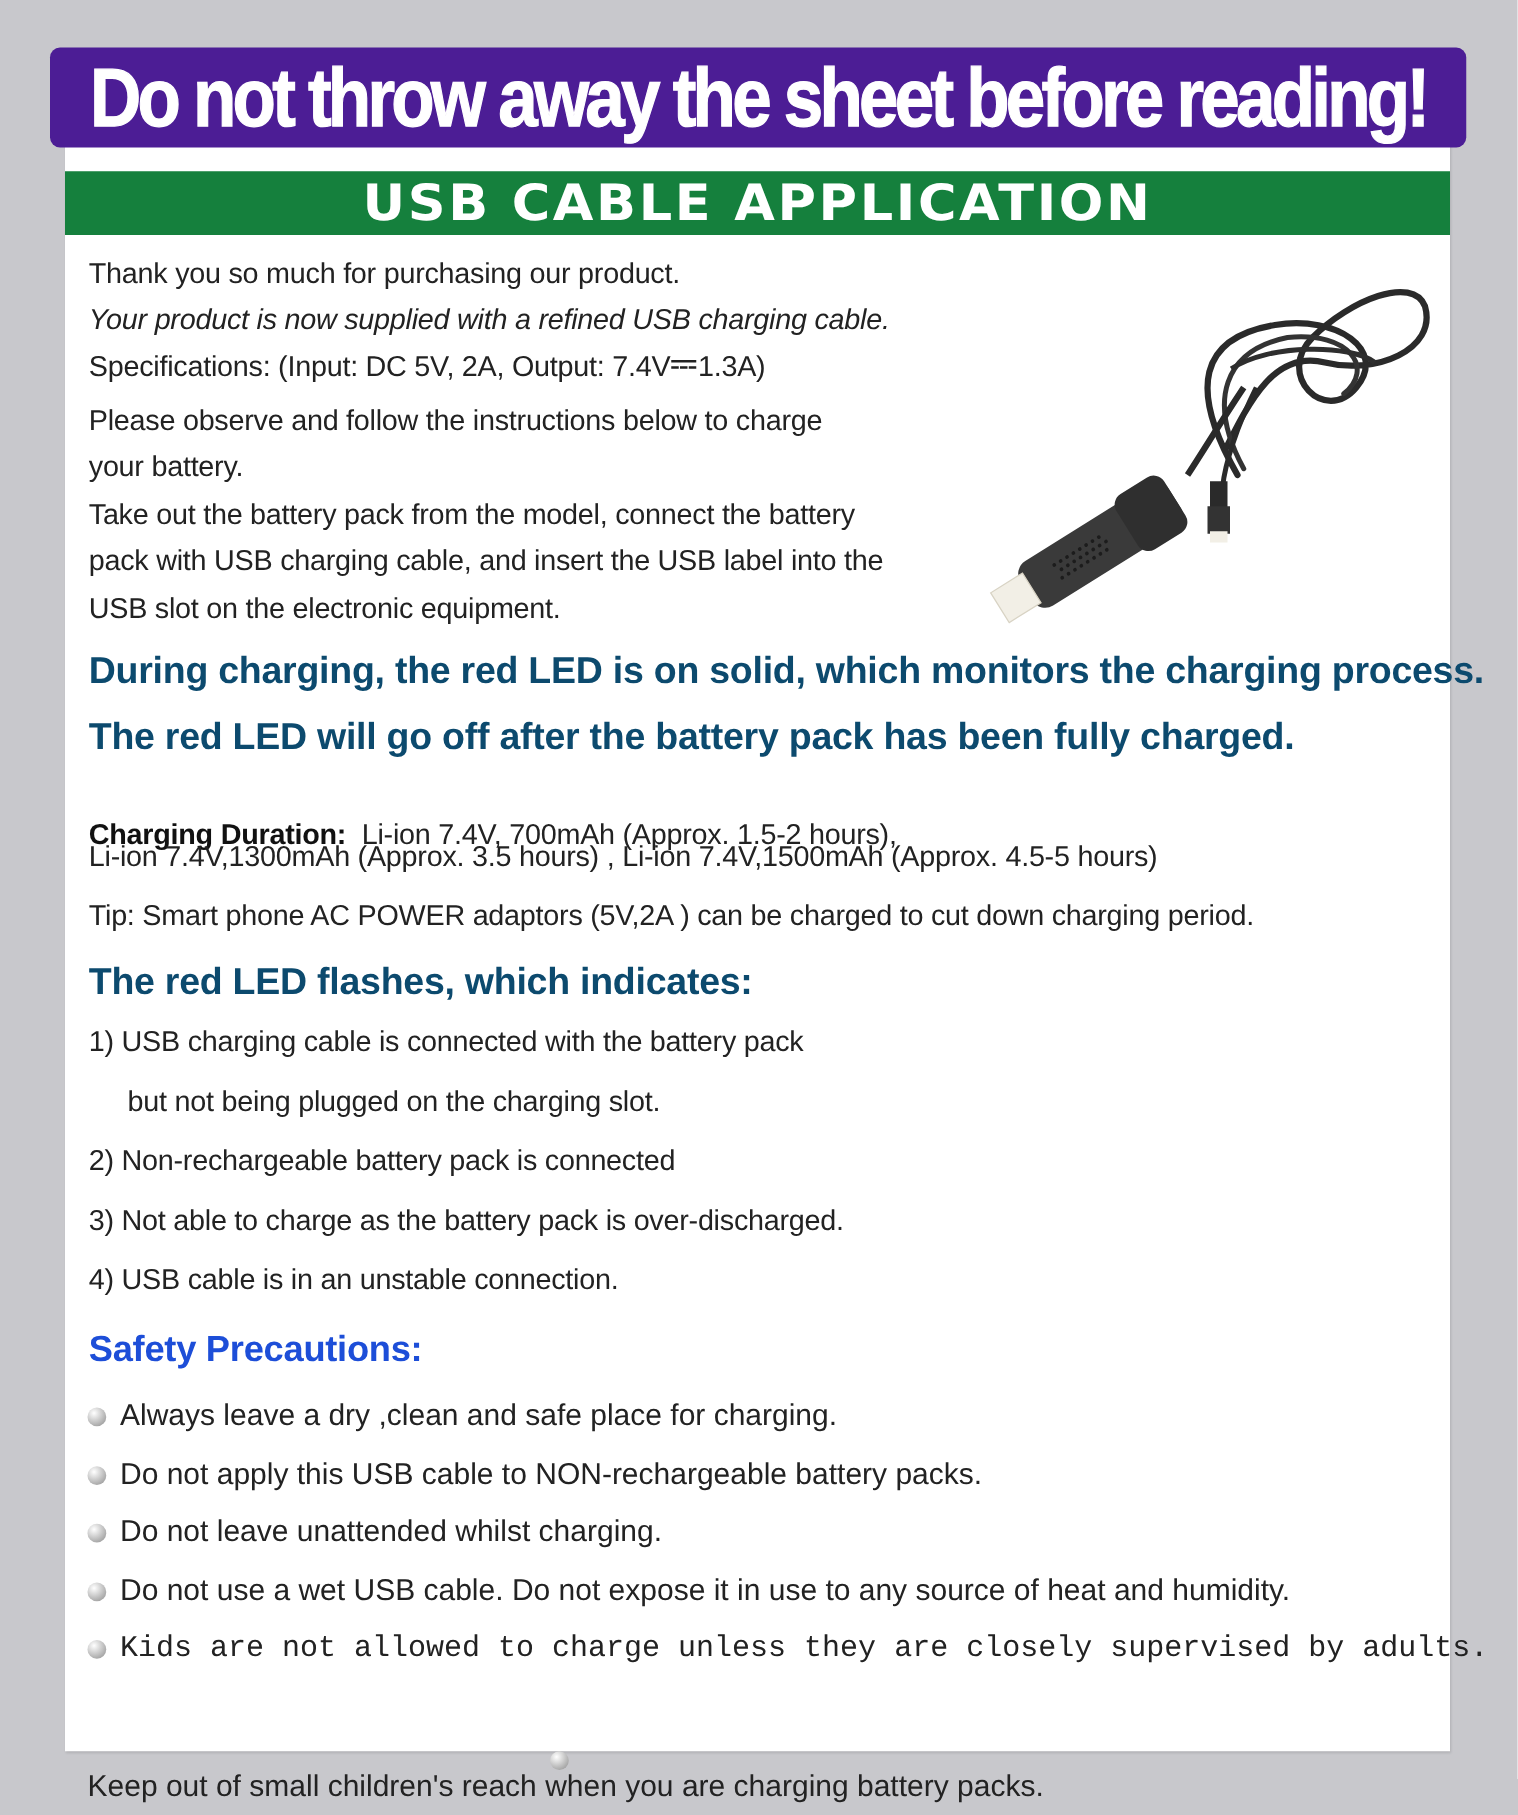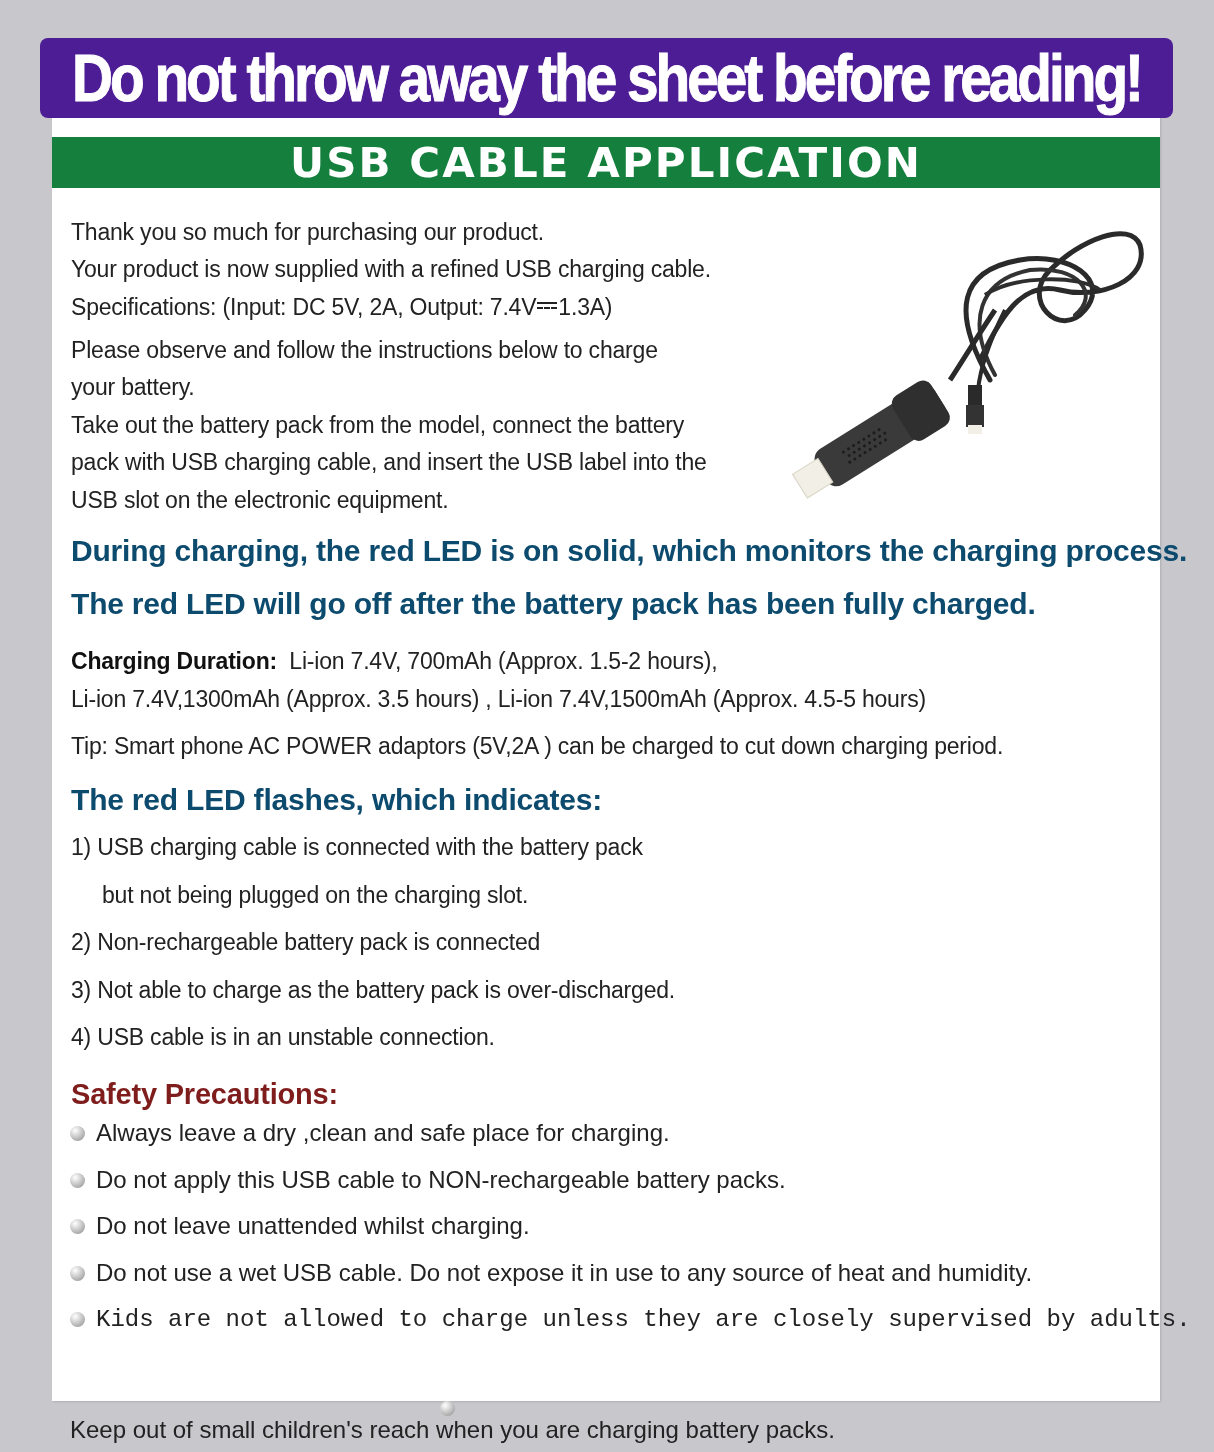--- a/index.html
+++ b/index.html
@@ -54,25 +54,24 @@
     line-height: 1;
   }
   .txt {
     position: absolute;
     left: 71px;
     font-size: 23px;
     line-height: 1;
     white-space: nowrap;
     color: #222;
     letter-spacing: -0.2px;
-    margin-top: 14px;
   }
   .bold { font-weight: 700; color: #111; }
   .big-bold { font-size: 30px; font-weight: 700; color: #0c4a6e; }
-  .heading { font-size: 29px; font-weight: 700; color: #7f1d1d; }
+  .heading { font-size: 29px; font-weight: 700; color: #1d4ed8; }
   .indent { left: 102px; }
   .dc-sym {
     display: inline-block;
     width: 20px; height: 10px;
     vertical-align: middle;
     margin: 0 1px;
     position: relative; top: -3px;
   }
   .dc-sym::before {
     content: ""; position: absolute; left: 0; right: 0; top: 1px;
@@ -111,21 +110,21 @@
 
 <div class="title-banner">
   <span class="title-text">Do not throw away the sheet before reading!</span>
 </div>
 
 <div class="section-bar">
   <span class="section-title">USB CABLE APPLICATION</span>
 </div>
 
 <div class="txt" style="top:207px;">Thank you so much for purchasing our product.</div>
-<div class="txt" style="top:244px;">Your product is now supplied with a refined USB charging cable.</div>
+<div class="txt" style="top:244px;font-style:italic;">Your product is now supplied with a refined USB charging cable.</div>
 <div class="txt" style="top:282px;">
   <span>Specifications: (Input: DC 5V, 2A, Output: 7.4V</span><span class="dc-sym"></span><span>1.3A)</span>
 </div>
 <div class="txt" style="top:325px;">Please observe and follow the instructions below to charge</div>
 <div class="txt" style="top:362px;">your battery.</div>
 <div class="txt" style="top:400px;">Take out the battery pack from the model, connect the battery</div>
 <div class="txt" style="top:437px;">pack with USB charging cable, and insert the USB label into the</div>
 <div class="txt" style="top:475px;">USB slot on the electronic equipment.</div>
 
 <svg class="cable-illustration" viewBox="0 0 380 300" aria-label="USB charging cable with black cord, USB plug and small white battery connector">
@@ -171,21 +170,21 @@
   </g>
 
   <rect x="188" y="185" width="14" height="22" fill="#2a2a2a"></rect>
   <rect x="186" y="205" width="18" height="22" fill="#333"></rect>
   <rect x="188" y="225" width="14" height="9" fill="#f2efe6"></rect>
 </svg>
 
 <div class="txt big-bold" style="top:522px;">During charging, the red LED is on solid, which monitors the charging process.</div>
 <div class="txt big-bold" style="top:575px;text-align:right;">The red LED will go off after the battery pack has been fully charged.</div>
 
-<div class="txt" style="top:636px;">
+<div class="txt" style="top:656px;">
   <span class="bold">Charging Duration:</span>&nbsp;
   <span>Li-ion 7.4V, 700mAh (Approx. 1.5-2 hours),</span>
 </div>
 <div class="txt" style="top:674px;">Li-ion 7.4V,1300mAh (Approx. 3.5 hours) , Li-ion 7.4V,1500mAh (Approx. 4.5-5 hours)</div>
 <div class="txt" style="top:721px;">Tip: Smart phone AC POWER adaptors (5V,2A ) can be charged to cut down charging period.</div>
 
 <div class="txt big-bold" style="top:771px;">The red LED flashes, which indicates:</div>
 <div class="txt" style="top:822px;">1) USB charging cable is connected with the battery pack</div>
 <div class="txt indent" style="top:870px;">but not being plugged on the charging slot.</div>
 <div class="txt" style="top:917px;">2) Non-rechargeable battery pack is connected</div>

